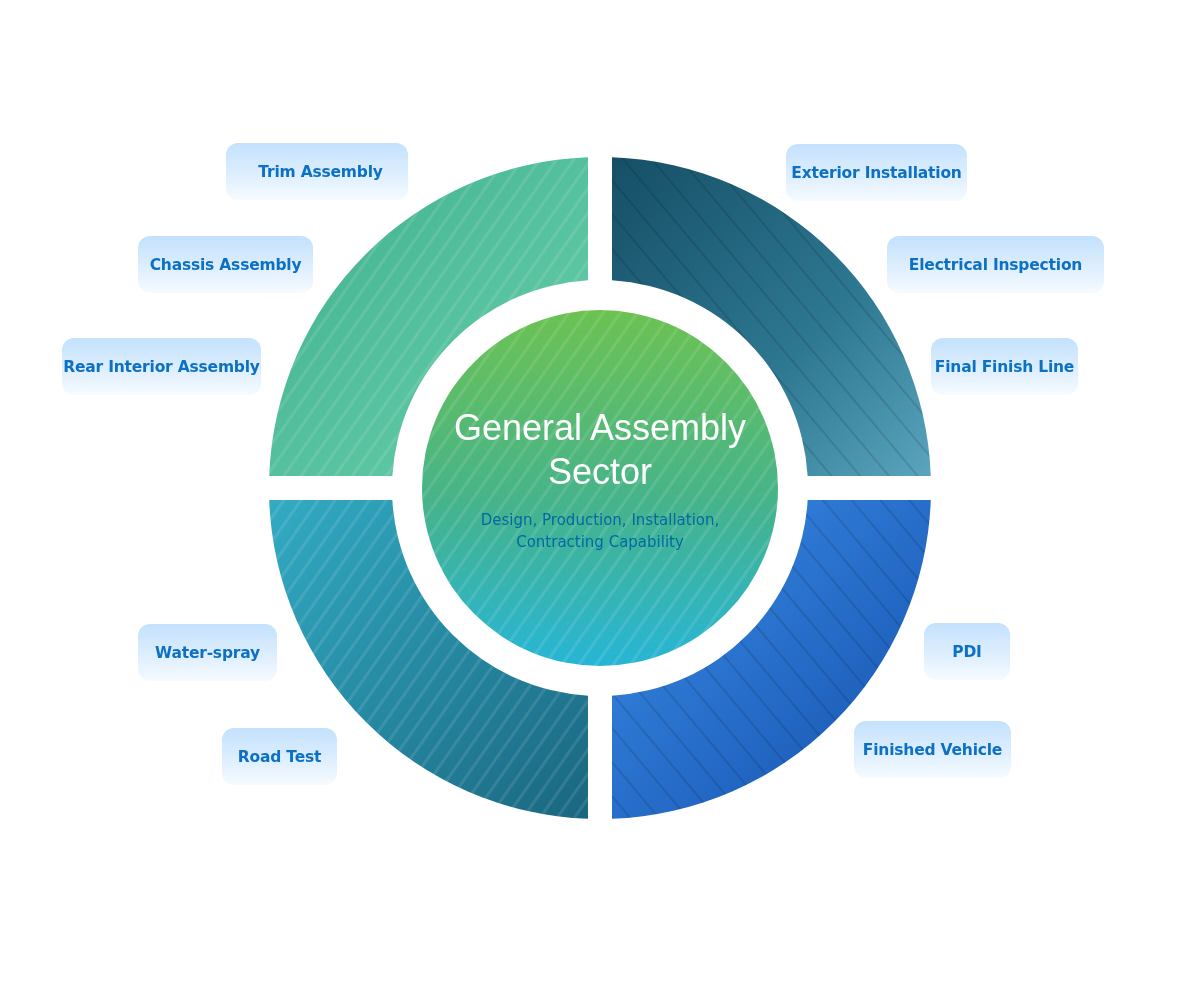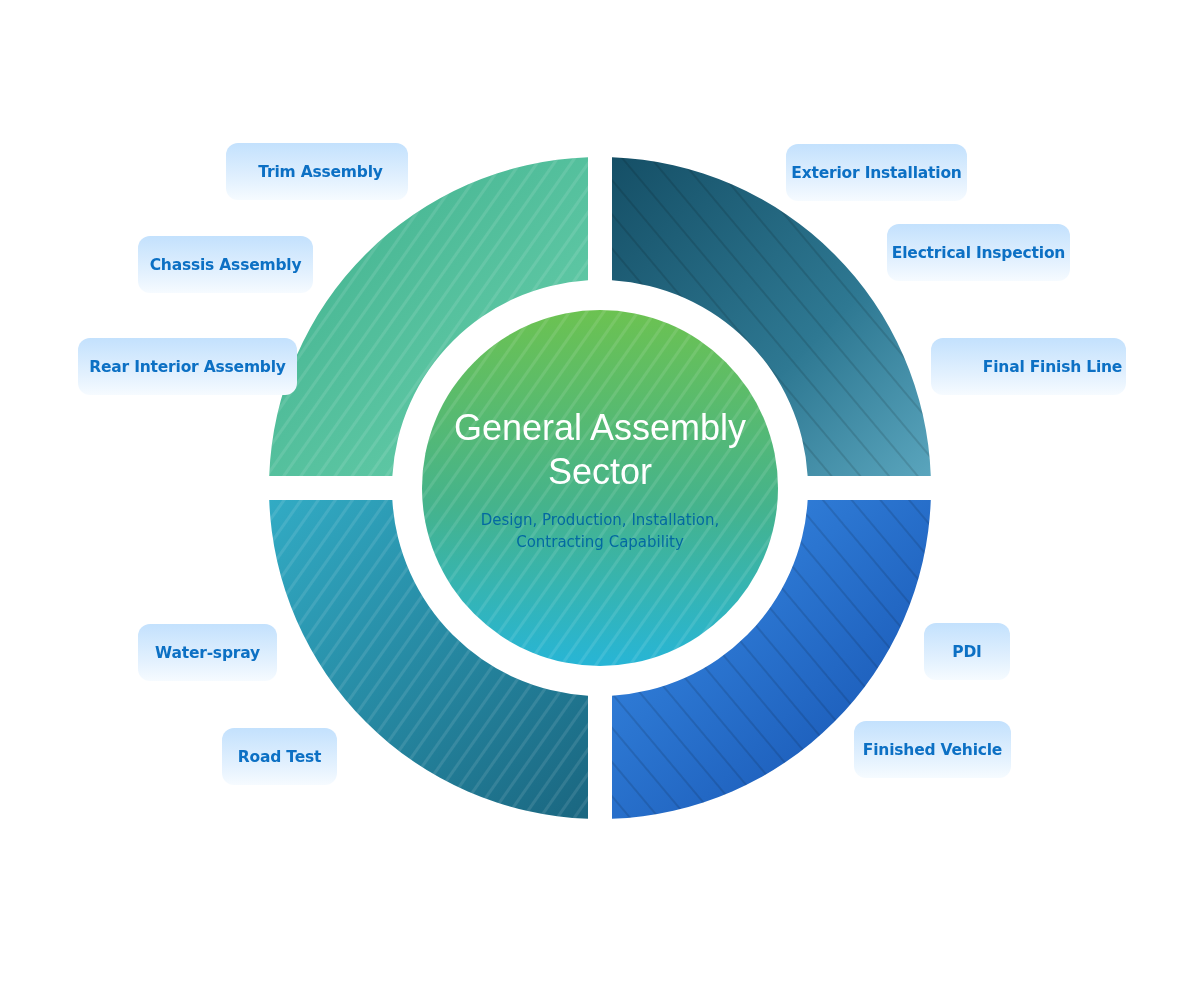--- a/index.html
+++ b/index.html
@@ -78,37 +78,37 @@
   <div>Design, Production, Installation,</div>
   <div>Contracting Capability</div>
 </div>
 
 <div class="label-box" style="left:226px;top:143px;width:175px;padding-left:7px;">
     <span>Trim Assembly</span>
   </div>
 <div class="label-box" style="left:138px;top:236px;width:175px;">
     <span>Chassis Assembly</span>
   </div>
-<div class="label-box" style="left:78px;top:338px;width:219px;">
+<div class="label-box" style="left:62px;top:338px;width:199px;">
     <span>Rear Interior Assembly</span>
   </div>
 <div class="label-box" style="left:138px;top:624px;width:139px;">
     <span>Water-spray</span>
   </div>
 <div class="label-box" style="left:222px;top:728px;width:115px;">
     <span>Road Test</span>
   </div>
 
 <div class="label-box" style="left:786px;top:144px;width:181px;text-align:center;">
     <span>Exterior Installation</span>
   </div>
-<div class="label-box" style="left:887px;top:224px;width:183px;">
+<div class="label-box" style="left:887px;top:236px;width:217px;">
     <span>Electrical Inspection</span>
   </div>
-<div class="label-box" style="left:931px;top:338px;width:147px;padding-left:48px;">
+<div class="label-box" style="left:931px;top:338px;width:147px;">
     <span>Final Finish Line</span>
   </div>
 <div class="label-box" style="left:924px;top:623px;width:86px;">
     <span>PDI</span>
   </div>
 <div class="label-box" style="left:854px;top:721px;width:157px;">
     <span>Finished Vehicle</span>
   </div>
 
 </body></html>

